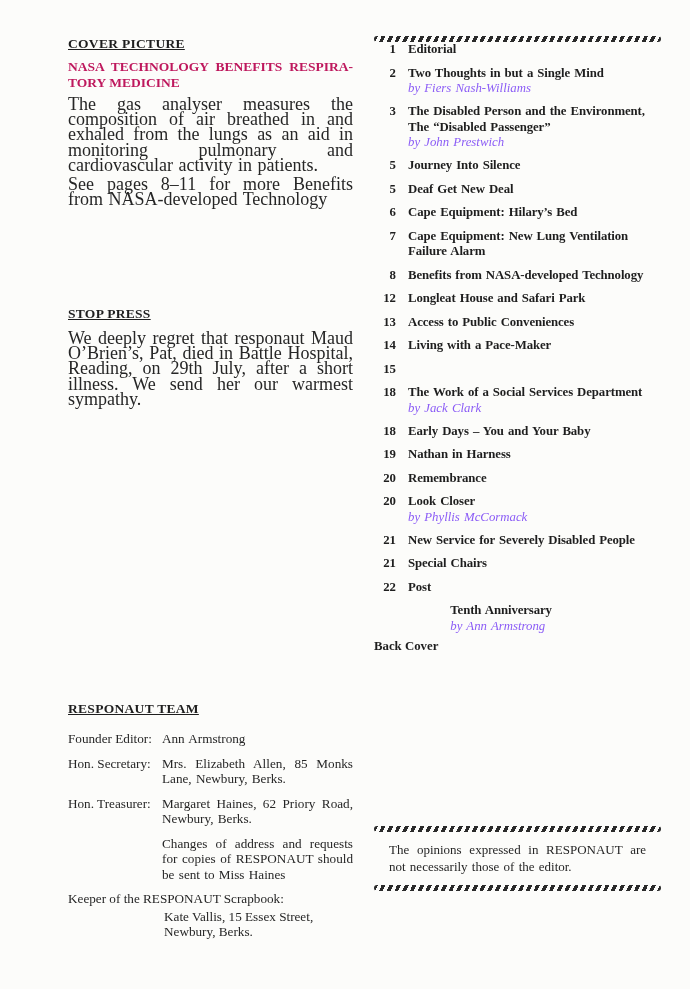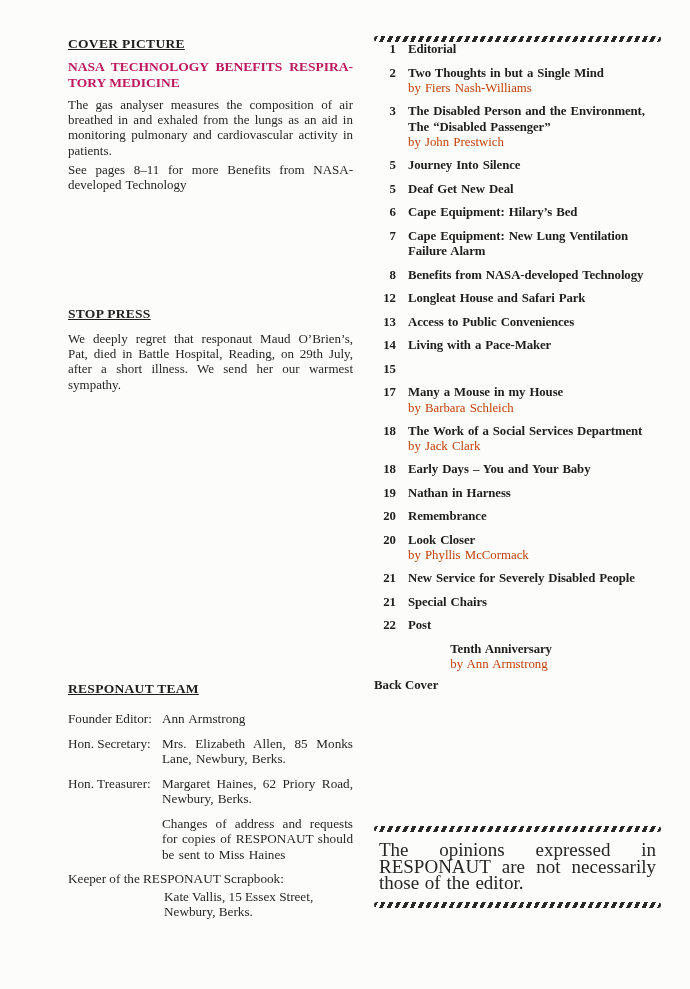--- a/index.html
+++ b/index.html
@@ -26,25 +26,25 @@
   .sec-team{top:681px;}
   .sec h3{
     font-size:13.5px;font-weight:bold;letter-spacing:.3px;
     margin:0 0 8px;line-height:15px;color:#1e1e1e;text-decoration:underline;
   }
   .subhead{
     font-size:13.5px;font-weight:bold;text-align:justify;
     line-height:16px;margin:0 0 6px;color:#be185d;
   }
   .body-p{
-    font-size:13px;line-height:15.2px;text-align:justify;
+    font-size:18px;line-height:15.2px;text-align:justify;
     margin:0 0 4px;word-spacing:1px;
   }
   .sec-stop h3{margin-bottom:10px;}
-  .sec-team h3{margin-bottom:15px;}
+  .sec-team h3{margin-bottom:15px;margin-top:20px;}
 
   .team-row{display:flex;margin-bottom:9px;font-size:13.2px;line-height:15.5px;}
   .team-label{width:94px;flex:none;}
   .team-value{flex:1;text-align:justify;word-spacing:1px;}
   .keeper{margin-top:0;font-size:13.2px;line-height:15.5px;}
   .keeper-label{margin-bottom:2px;}
   .keeper-val{padding-left:96px;}
 
   
   .rope{
@@ -61,26 +61,26 @@
   .toc-num{
     width:22px;flex:none;text-align:right;
     font-weight:bold;font-size:12.8px;line-height:15.5px;color:#1e1e1e;
   }
   .toc-row.wide .toc-num{width:auto;text-align:left;margin-top:36px;}
   .toc-text{margin-left:12px;}
   .toc-title{
     font-weight:bold;font-size:12.8px;line-height:15.5px;
     letter-spacing:-.1px;color:#1e1e1e;word-spacing:1px;
   }
-  .toc-by{font-size:12.8px;line-height:15px;color:#c2410c;word-spacing:1px;}
+  .toc-by{font-style:italic;font-size:12.8px;line-height:15px;color:#8b5cf6;word-spacing:1px;}
 
   .foot{position:absolute;left:0;top:826px;width:287px;}
   .foot .disclaimer{
-    font-size:19px;line-height:16.5px;text-align:justify;
-    margin:10px 5px;word-spacing:1px;
+    font-size:13px;line-height:16.5px;text-align:justify;
+    margin:10px 15px;word-spacing:1px;
   }
 </style>
 </head>
 <body>
 
 <div class="page">
 
   <div class="col-left">
 
     <section class="sec sec-cover">
@@ -192,27 +192,20 @@
         <div class="toc-row">
           <span class="toc-num">14</span>
           <div class="toc-text">
             <div class="toc-title">Living with a Pace-Maker</div>
           </div>
         </div>
         <div class="toc-row">
           <span class="toc-num">15</span>
         </div>
         <div class="toc-row">
-          <span class="toc-num">17</span>
-          <div class="toc-text">
-            <div class="toc-title">Many a Mouse in my House</div>
-            <div class="toc-by">by Barbara Schleich</div>
-          </div>
-        </div>
-        <div class="toc-row">
           <span class="toc-num">18</span>
           <div class="toc-text">
             <div class="toc-title">The Work of a Social Services Department</div>
             <div class="toc-by">by Jack Clark</div>
           </div>
         </div>
         <div class="toc-row">
           <span class="toc-num">18</span>
           <div class="toc-text">
             <div class="toc-title">Early Days – You and Your Baby</div>

